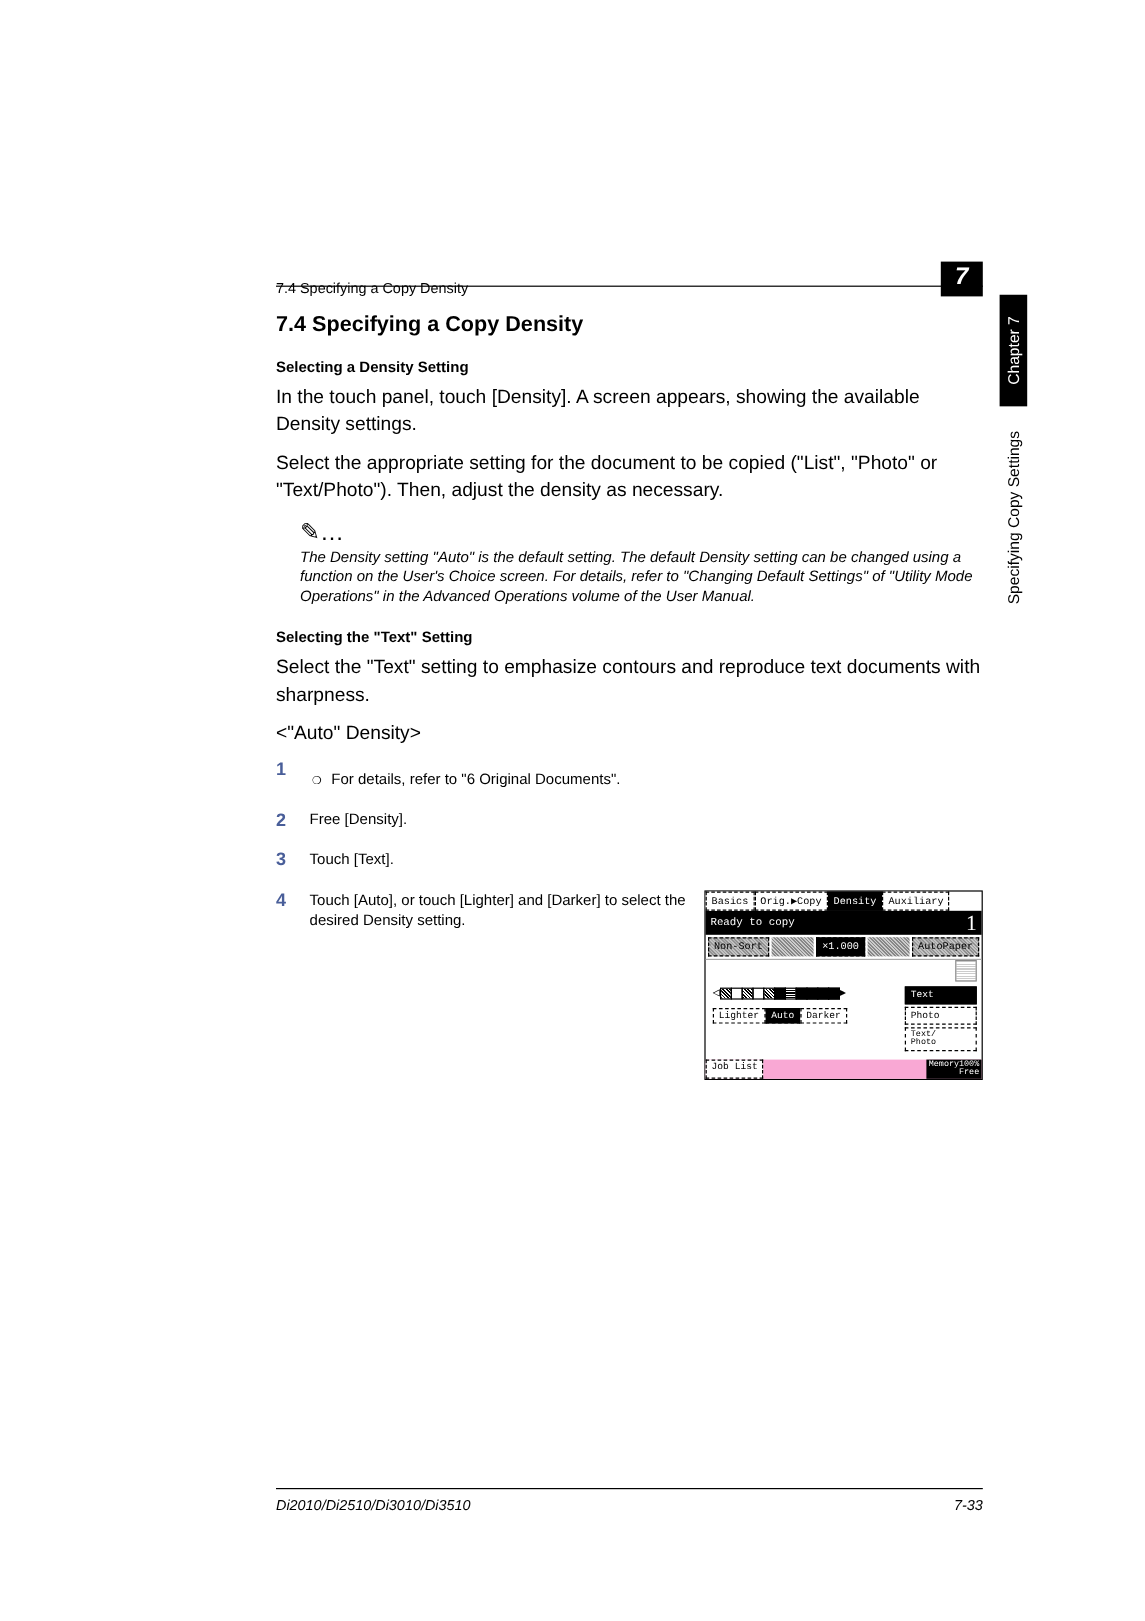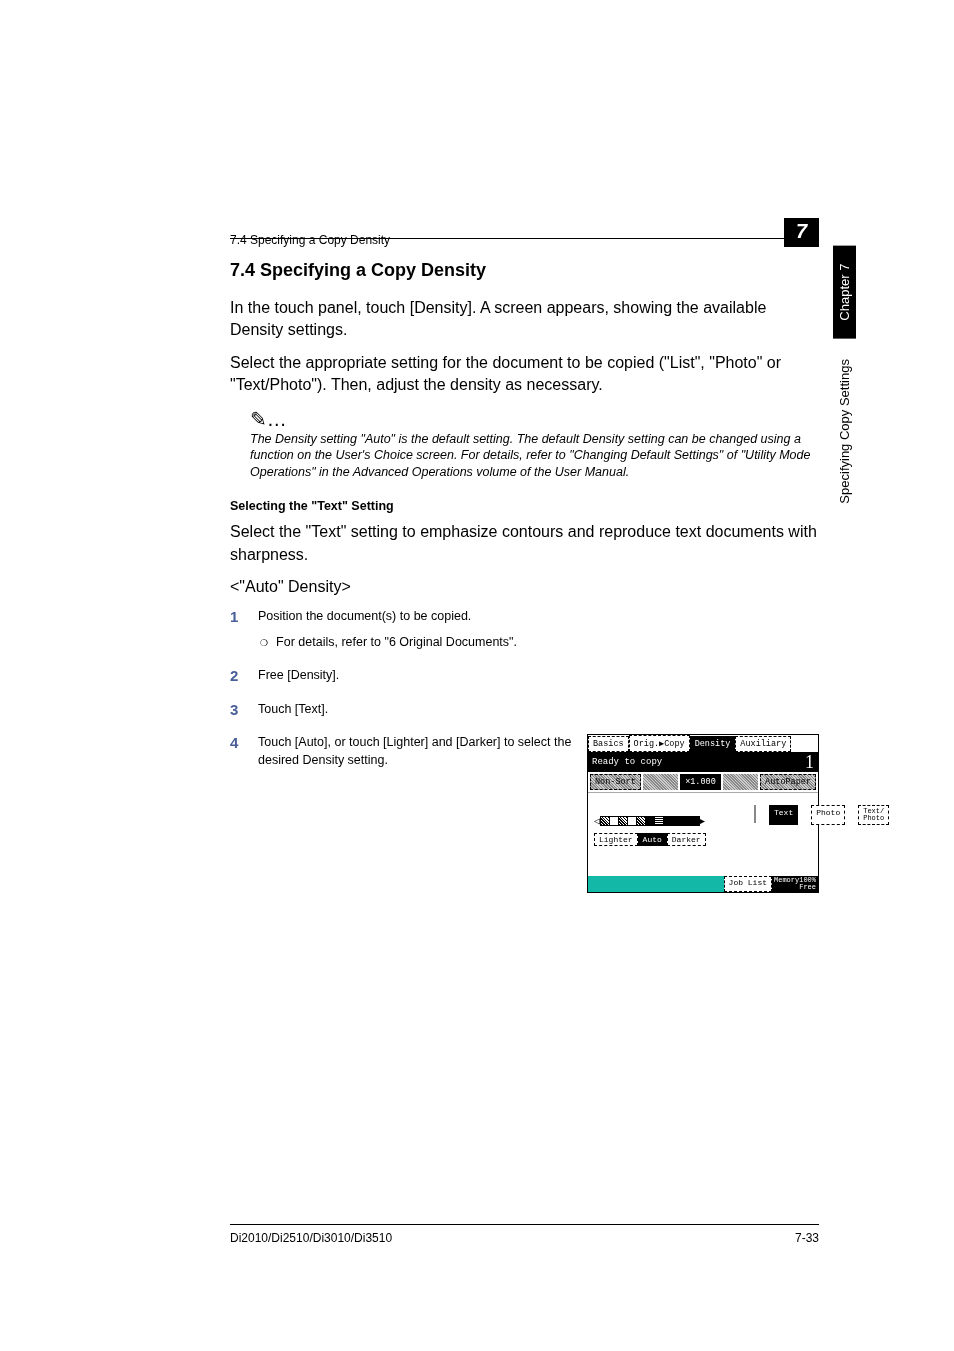--- a/index.html
+++ b/index.html
@@ -38,82 +38,82 @@
     .bullet-icon { font-size: 9px; margin-top: 3px; }
     .step4-row { display: flex; gap: 14px; align-items: flex-start; }
     .screenshot {
       width: 232px;
       border: 1px solid #000;
       font-family: 'Courier New', monospace;
       font-size: 9px;
       background: #fff;
       margin-left: auto;
     }
-    .tabs { display: flex; align-items: center; }
+    .tabs { display: flex; }
     .tab { border: 1px dashed #000; padding: 2px 4px; font-size: 8.5px; background: #fff; }
     .tab.active { background: #000; color: #fff; border-style: solid; }
     .status-bar { background: #000; color: #fff; padding: 1px 4px; display: flex; justify-content: space-between; align-items: center; font-size: 9px; }
     .status-bar .count { font-family: serif; font-size: 18px; font-weight: normal; line-height: 1; }
     .row2 { display: flex; gap: 2px; padding: 2px; }
     .row2 .btn { border: 1px dashed #000; padding: 2px 4px; font-size: 8.5px; flex: none; }
     .row2 .btn.fill { background: repeating-linear-gradient(45deg,#888,#888 1px,#ccc 1px,#ccc 2px); }
     .row2 .sp { flex: 1; }
     .main-area { border-top: 1px solid #aaa; padding: 6px 4px; position: relative; height: 84px; }
     .density-bar { display: flex; align-items: center; gap: 0; margin: 16px 0 6px 2px; }
     .arrow { font-size: 10px; }
     .density-cells { display: flex; }
     .dcell { width: 10px; height: 10px; border: 1px solid #000; margin-right: -1px; }
     .dcell.half { background: repeating-linear-gradient(45deg,#000,#000 1px,#fff 1px,#fff 2px); }
     .dcell.full { background: #000; }
     .btn-row { display: flex; gap: 0; margin-left: 2px; }
     .sbtn { border: 1px dashed #000; padding: 1px 4px; font-size: 8px; background: #fff; }
     .sbtn.sel { background: #000; color: #fff; }
-    .mode-col { position: absolute; right: 4px; top: 12px; width: 60px; display: flex; flex-direction: row; gap: 13px; }
+    .mode-col { position: absolute; right: 4px; top: 0; width: 60px; display: flex; flex-direction: column; gap: 2px; }
     .mode-col .icon-box { border: 1px solid #888; width: 18px; height: 18px; align-self: flex-end; margin-bottom: 2px; background: repeating-linear-gradient(#ccc,#ccc 1px,#fff 1px,#fff 2px); }
     .mbtn { border: 1px dashed #000; padding: 2px 4px; font-size: 8px; background: #fff; }
     .mbtn.sel { background: #000; color: #fff; border-style: solid; }
-    .joblist { display: flex; justify-content: flex-end; background: #14b8a6; color: #fff; font-size: 8px; padding: 0; }
+    .joblist { display: flex; justify-content: space-between; background: #f9a8d4; color: #fff; font-size: 8px; padding: 0; }
     .joblist .jl { background: #fff; color: #000; border: 1px dashed #000; padding: 1px 4px; font-size: 8px; }
     .joblist .mem { background: #000; color: #fff; padding: 1px 2px; font-size: 7px; line-height: 1; text-align: right; }
-    .footer { position: absolute; bottom: 106px; left: 230px; right: 135px; border-top: 1px solid #000; padding-top: 6px; display: flex; justify-content: space-between; font-size: 12px; }
+    .footer { position: absolute; bottom: 90px; left: 230px; right: 135px; border-top: 1px solid #000; padding-top: 6px; display: flex; justify-content: space-between; font-size: 12px; font-style: italic; }
   </style>
 </head>
 <body>
 
 <div class="page">
 
   <div class="header-line">
     <div class="header-left">7.4 Specifying a Copy Density</div>
     <div class="header-right">7</div>
   </div>
   <div class="hr"></div>
 
   <div class="sidetab">
     <div class="chaptitle">Specifying Copy Settings</div>
     <div class="chapter">Chapter 7</div>
   </div>
 
   <div class="content">
     <h2>7.4    Specifying a Copy Density</h2>
 
+    <h3>Selecting a Density Setting</h3>
     <p>In the touch panel, touch [Density]. A screen appears, showing the available Density settings.</p>
     <p>Select the appropriate setting for the document to be copied ("List", "Photo" or "Text/Photo"). Then, adjust the density as necessary.</p>
 
     <div class="tip-icon">✎…</div>
     <div class="tip-body">The Density setting "Auto" is the default setting. The default Density setting can be changed using a function on the User's Choice screen. For details, refer to "Changing Default Settings" of "Utility Mode Operations" in the Advanced Operations volume of the User Manual.</div>
 
     <h3>Selecting the "Text" Setting</h3>
     <p>Select the "Text" setting to emphasize contours and reproduce text documents with sharpness.</p>
     <p>&lt;"Auto" Density&gt;</p>
 
     <div class="steps">
       <div class="step">
         <div class="step-num">1</div>
         <div class="step-body">
-          <div>Position the document(s) to be copied.</div>
           <div class="substep">
             <span class="bullet-icon">❍</span>
             <span>For details, refer to "6 Original Documents".</span>
           </div>
         </div>
       </div>
 
       <div class="step">
         <div class="step-num">2</div>
         <div class="step-body">Free [Density].</div>

